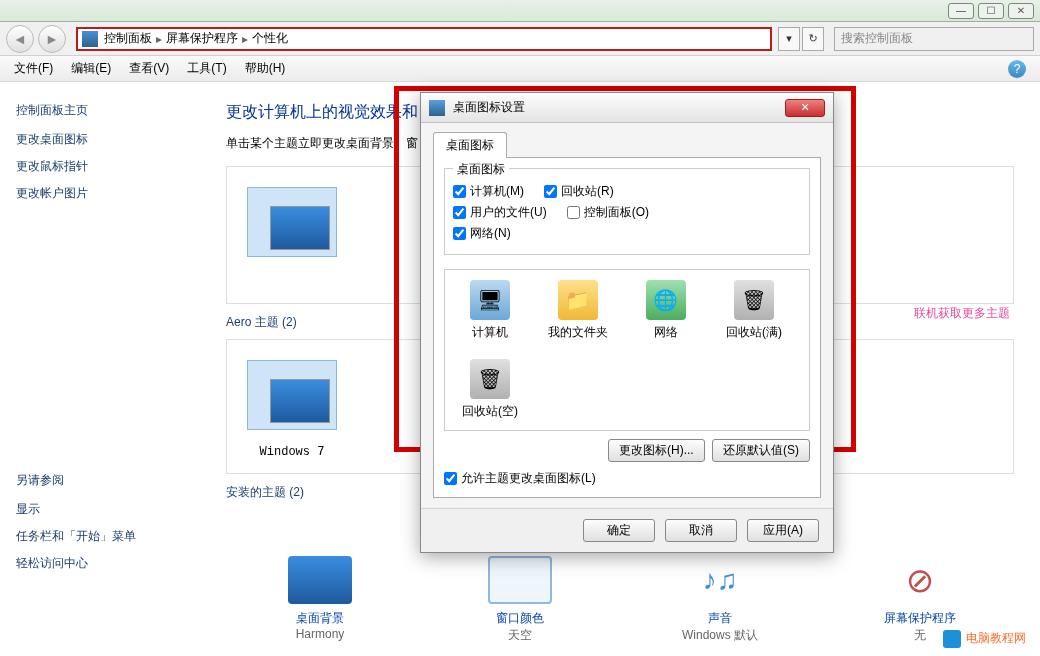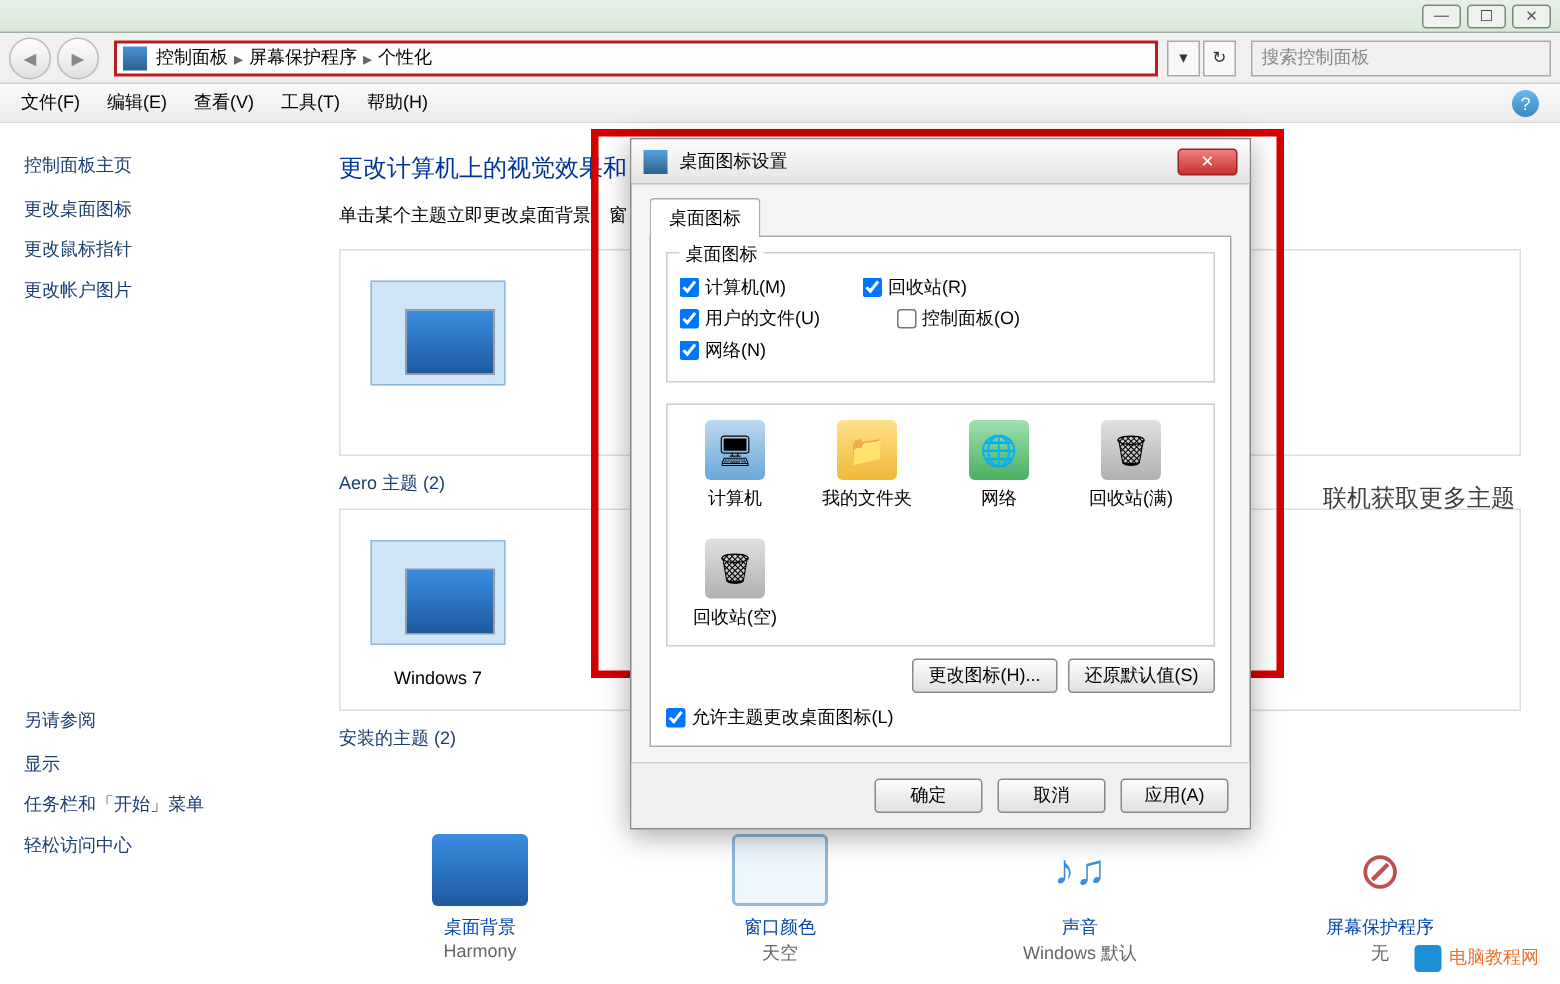--- a/index.html
+++ b/index.html
@@ -32,22 +32,22 @@
 .sidebar .spacer{ height:260px;}
 .sidebar .sec2 h4{ color:#1a3e6e;}
 
 .content{ flex:1; padding:20px 26px; position:relative; font-size:12px; overflow:hidden;}
 .content h1{ color:#003399; font-weight:normal; font-size:16px; margin-bottom:12px;}
 .content p.sub{ font-size:12px; margin-bottom:14px;}
 .section-label{ color:#1a3e6e; font-size:12px; margin:8px 0;}
 .themebox{ border:1px solid #ddd; background:#fff; padding:14px; margin-bottom:10px;}
 .thumb{ width:90px; height:70px; background:#d0e4f7; border:1px solid #8fb8de; position:relative; display:inline-block; margin:6px;}
 .thumb .inner{ position:absolute; right:6px; bottom:6px; width:60px; height:44px; background:linear-gradient(#3a8de0,#1e5a9e); border:1px solid #999;}
-.thumb-label{ text-align:center; font-size:12px; margin-top:6px;}
-.morelink{ position:absolute; right:30px; top:240px; color:#404040; font-size:16px;}
+.thumb-label{ text-align:center; font-size:12px; margin-top:6px;font-family:Liberation Mono, monospace;}
+.morelink{ position:absolute; right:30px; top:223px; color:#ec4899; font-size:12px;}
 
 
 .bottomrow{ position:absolute; bottom:12px; left:220px; right:20px; display:flex; justify-content:space-around; font-size:12px; text-align:center;}
 .bottomitem{ width:150px;}
 .bottomitem .ic{ width:64px; height:48px; margin:0 auto 6px; }
 .ic.bg{ background:linear-gradient(#3a8de0,#1e5a9e); border-radius:4px;}
 .ic.wc{ border:2px solid #8fb8de; background:#eef6fc; border-radius:4px;}
 .ic.snd{ display:flex;align-items:center;justify-content:center; font-size:28px; color:#3a8de0;}
 .ic.scr{ display:flex;align-items:center;justify-content:center; font-size:34px; color:#c05050;}
 .bottomitem .t1{ color:#0645ad;}
@@ -57,21 +57,21 @@
 .redbox{ position:absolute; left:394px; top:86px; width:462px; height:366px; border:5px solid #d40000; z-index:5; pointer-events:none;}
 .dialog{ position:absolute; left:420px; top:92px; width:414px; background:#f4f4f4; border:1px solid #888; box-shadow:0 4px 18px rgba(0,0,0,.35); z-index:10; font-size:12px;}
 .dlg-title{ height:30px; background:linear-gradient(#fdfdfd,#e4e4e4); display:flex; align-items:center; padding:0 8px; border-bottom:1px solid #c0c0c0;}
 .dlg-title .ticon{ width:16px; height:16px; background:linear-gradient(#5aa0e0,#2c628b); margin-right:8px;}
 .dlg-close{ margin-left:auto; width:40px; height:18px; border-radius:3px; background:linear-gradient(#f08080,#c83030); color:#fff; display:flex;align-items:center;justify-content:center; font-size:11px; border:1px solid #a02020;}
 .dlg-body{ padding:8px 12px 10px;}
 .tab{ display:inline-block; padding:4px 12px; background:#fff; border:1px solid #aaa; border-bottom:none; border-radius:3px 3px 0 0; position:relative; top:1px;}
 .tabpane{ border:1px solid #aaa; background:#fff; padding:10px;}
 .grpbox{ border:1px solid #ccc; padding:10px 8px 8px; position:relative; font-size:12px;}
 .grpbox .legend{ position:absolute; top:-8px; left:8px; background:#fff; padding:0 4px;}
-.chkrow{ display:flex; gap:51px; margin:4px 0;}
+.chkrow{ display:flex; gap:20px; margin:4px 0;}
 .chk{ display:flex; align-items:center; gap:4px;}
 .chk input{ width:13px; height:13px;}
 .iconrow{ display:flex; gap:18px; margin-top:14px; flex-wrap:wrap; border:1px solid #ccc; padding:10px;}
 .iconitem{ width:70px; text-align:center; font-size:12px;}
 .iconitem .ic2{ width:40px; height:40px; margin:0 auto 4px; border-radius:4px; display:flex;align-items:center;justify-content:center; font-size:20px;}
 .ic2.comp{ background:linear-gradient(#bcd9f0,#6aa7d8);}
 .ic2.fold{ background:linear-gradient(#ffe08a,#f0b838);}
 .ic2.net{ background:linear-gradient(#a0e0b0,#4aae60);}
 .ic2.bin{ background:linear-gradient(#e0e0e0,#b0b0b0);}
 .dlg-btns{ text-align:right; margin-top:8px;}

